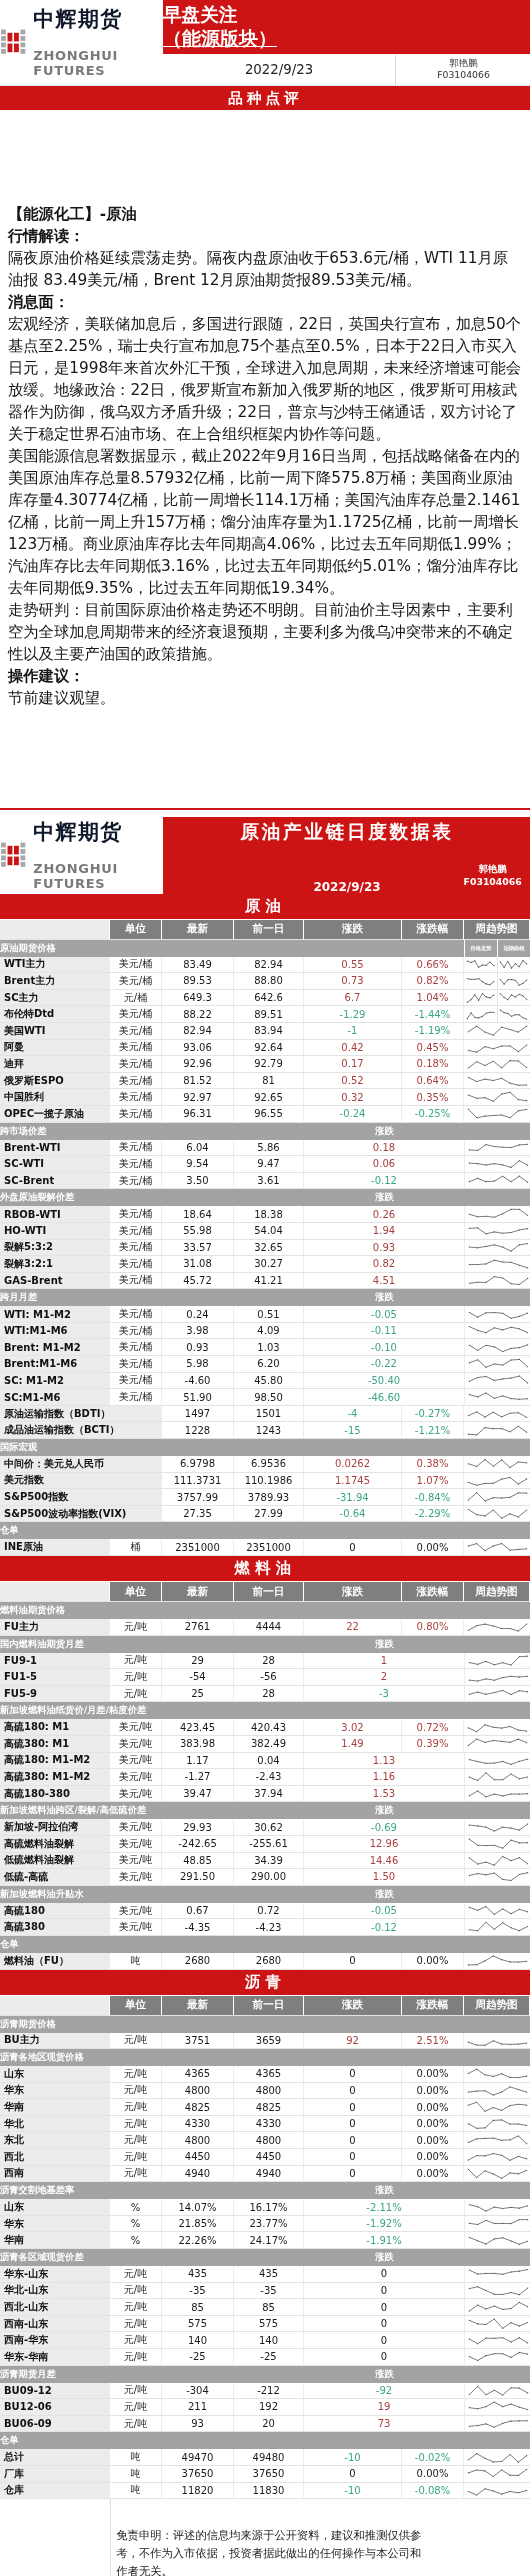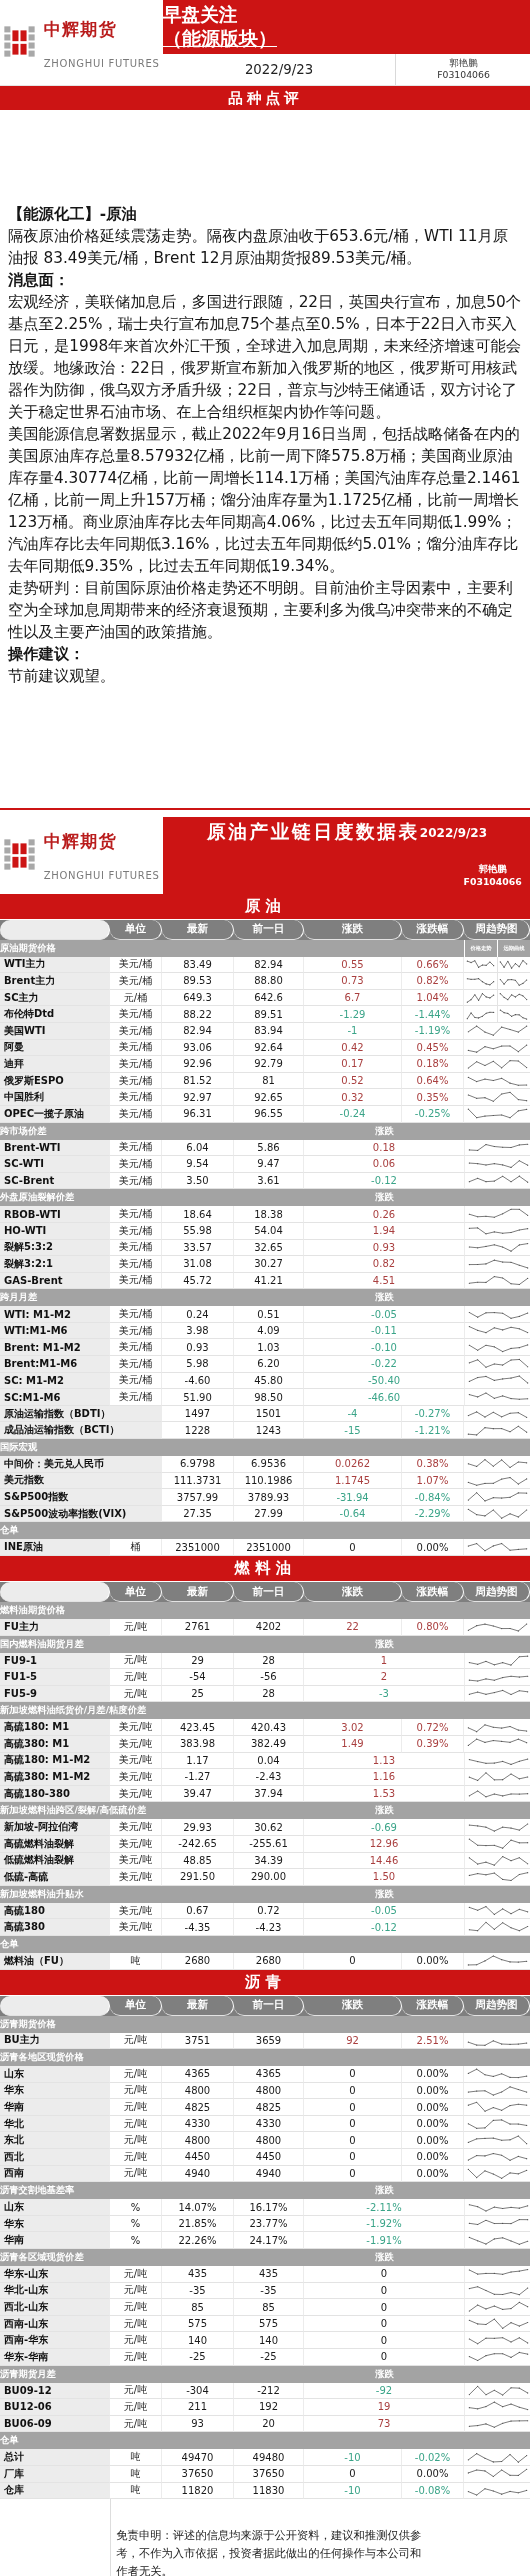--- a/index.html
+++ b/index.html
@@ -3,49 +3,49 @@
 <meta charset="utf-8">
 <title>report</title>
 <style>
   html,body{margin:0;padding:0;background:#ffffff;}
   body{width:531px;font-family:"DejaVu Sans","Liberation Sans",sans-serif;color:#1a1a1a;}
   .page{width:531px;position:relative;}
 
   
   .hdr1{display:flex;height:85px;border-bottom:0.7px solid #e5e5e5;}
   .logo-cell{width:163px;box-sizing:border-box;display:flex;align-items:center;justify-content:center;background:#fff;gap:5.3px;}
-  .logo-text .cn{font-size:17px;font-weight:bold;color:#b91c1c;letter-spacing:1.3px;line-height:24px;}
-  .logo-text .en{font-size:10px;font-weight:normal;color:#7a7a7a;letter-spacing:0.7px;margin-top:17px;}
+  .logo-text .cn{font-size:21px;font-weight:bold;color:#0f172a;letter-spacing:1.3px;line-height:24px;}
+  .logo-text .en{font-size:13px;font-weight:bold;color:#7a7a7a;letter-spacing:0.7px;margin-top:17px;}
   .hdr1-right{flex:1;display:flex;flex-direction:column;}
   .red-banner{height:54px;background:var(--brand-red,#cc1414);color:#fff;display:flex;flex-direction:column;align-items:flex-start;justify-content:center;font-weight:bold;}
   .red-banner .l1{font-size:18.6px;line-height:22.6px;}
   .red-banner .l2{font-size:19px;line-height:24px;text-decoration:underline;}
   .date-row{height:30.5px;display:flex;}
   .date-cell{width:232px;display:flex;align-items:center;justify-content:center;font-size:13.3px;color:#222;}
   .analyst-cell{flex:1;border-left:0.7px solid #d9d9d9;display:flex;flex-direction:column;align-items:center;justify-content:center;font-size:9.3px;color:#333;line-height:12px;}
 
   
   .section-bar{height:24px;background:var(--brand-red,#cc1414);color:#fff;display:flex;align-items:center;justify-content:center;font-size:14.6px;font-weight:bold;letter-spacing:4px;}
 
   
   .article{height:698px;box-sizing:border-box;padding:93px 8px 0 8px;font-size:15.3px;line-height:22px;color:#161616;overflow:hidden;}
   .article .lead{font-weight:bold;}
 
   
   .hdr2{border-top:2.7px solid var(--brand-red,#cc1414);padding-top:6.6px;}
   .hdr2-main{display:flex;height:77px;}
-  .hdr2-red{flex:1;background:var(--brand-red,#cc1414);color:#fff;position:relative;display:flex;flex-direction:row;justify-content:center;}
+  .hdr2-red{flex:1;background:var(--brand-red,#cc1414);color:#fff;position:relative;display:flex;flex-direction:column;justify-content:space-between;}
   .hdr2-title{text-align:center;font-size:18.6px;font-weight:bold;letter-spacing:2.7px;margin-top:2.7px;}
   .hdr2-date{text-align:center;font-size:12px;font-weight:bold;margin-top:9.3px;}
   .hdr2-analyst{position:absolute;right:9.3px;bottom:5.3px;text-align:center;font-size:9.3px;font-weight:bold;line-height:12.6px;}
 
   
   .tbl-red-bar{height:25px;background:var(--brand-red,#cc1414);color:#fff;font-size:15.3px;font-weight:bold;letter-spacing:5.3px;display:flex;align-items:center;justify-content:center;border-bottom:1.3px solid #fff;}
   .col-hdr{display:flex;height:20px;background:var(--header-gray,#7f7f7f);}
-  .col-hdr .c{color:#fff;font-weight:bold;font-size:10.6px;border-right:0.7px solid #fff;border-radius:10px;}
+  .col-hdr .c{color:#fff;font-weight:bold;font-size:10.6px;border-right:0.7px solid #fff;}
   .sec-bar{position:relative;height:17px;background:var(--section-gray,#a3a3a3);color:#fff;font-size:9.3px;font-weight:bold;display:flex;align-items:center;box-sizing:border-box;}
   .sec-chg{position:absolute;left:304px;width:161px;text-align:center;}
   .sec-sub{position:absolute;right:0;top:0;height:100%;width:66px;display:flex;border-left:0.7px solid #fff;}
   .sec-sub-item{flex:1;display:flex;align-items:center;justify-content:center;font-size:5.3px;font-weight:bold;border-right:0.7px solid #fff;box-sizing:border-box;}
   .row{display:flex;height:16.6px;font-size:10px;background:#fff;}
   .c{display:flex;align-items:center;justify-content:center;box-sizing:border-box;border-right:0.7px solid #ececec;border-bottom:0.7px solid #e3e3e3;white-space:nowrap;overflow:hidden;}
   .c-name{width:110px;background:#ececec;justify-content:flex-start;padding-left:4px;font-weight:bold;color:#111;}
   .c-name-wide{width:162px;}
   .c-unit{width:52px;}
   .c-latest{width:72px;}
@@ -105,20 +105,21 @@
           <div>F03104066</div>
         </div>
       </div>
     </div>
   </div>
 
   <div class="section-bar">品种点评</div>
 
   <div class="article">
     <div class="lead">【能源化工】-原油</div>
+    <div class="lead">行情解读：</div>
     <div>隔夜原油价格延续震荡走势。隔夜内盘原油收于653.6元/桶，WTI 11月原油报 83.49美元/桶，Brent 12月原油期货报89.53美元/桶。</div>
     <div class="lead">消息面：</div>
     <div>宏观经济，美联储加息后，多国进行跟随，22日，英国央行宣布，加息50个基点至2.25%，瑞士央行宣布加息75个基点至0.5%，日本于22日入市买入日元，是1998年来首次外汇干预，全球进入加息周期，未来经济增速可能会放缓。地缘政治：22日，俄罗斯宣布新加入俄罗斯的地区，俄罗斯可用核武器作为防御，俄乌双方矛盾升级；22日，普京与沙特王储通话，双方讨论了关于稳定世界石油市场、在上合组织框架内协作等问题。</div>
     <div>美国能源信息署数据显示，截止2022年9月16日当周，包括战略储备在内的美国原油库存总量8.57932亿桶，比前一周下降575.8万桶；美国商业原油库存量4.30774亿桶，比前一周增长114.1万桶；美国汽油库存总量2.1461亿桶，比前一周上升157万桶；馏分油库存量为1.1725亿桶，比前一周增长123万桶。商业原油库存比去年同期高4.06%，比过去五年同期低1.99%；汽油库存比去年同期低3.16%，比过去五年同期低约5.01%；馏分油库存比去年同期低9.35%，比过去五年同期低19.34%。</div>
     <div>走势研判：目前国际原油价格走势还不明朗。目前油价主导因素中，主要利空为全球加息周期带来的经济衰退预期，主要利多为俄乌冲突带来的不确定性以及主要产油国的政策措施。</div>
     <div class="lead">操作建议：</div>
     <div>节前建议观望。</div>
   </div>
 
   <div class="hdr2">
@@ -886,21 +887,21 @@
           <div class="c c-pct">涨跌幅</div>
           <div class="c c-trend">周趋势图</div>
         </div>
         <div class="sec-bar">
           <span class="sec-label">燃料油期货价格</span>
         </div>
         <div class="row">
           <div class="c c-name">FU主力</div>
           <div class="c c-unit">元/吨</div>
           <div class="c c-latest">2761</div>
-          <div class="c c-prev">4202</div>
+          <div class="c c-prev">4444</div>
           <div class="c c-chg up">22</div>
           <div class="c c-pct up">0.80%</div>
           <div class="c c-trend">
             <svg width="61" height="13.3" viewBox="0 0 92 20">
               <polyline points="2.0,15.5 14.6,8.6 27.1,6.2 39.7,9.0 52.3,12.9 64.9,12.8 77.4,16.5 90.0,6.1" fill="none" stroke="#4a4a4a" stroke-width="1.1"></polyline>
               <circle cx="2.0" cy="15.5" r="0.9" fill="#4a4a4a"></circle>
               <circle cx="14.6" cy="8.6" r="0.9" fill="#4a4a4a"></circle>
               <circle cx="27.1" cy="6.2" r="0.9" fill="#4a4a4a"></circle>
               <circle cx="39.7" cy="9.0" r="0.9" fill="#4a4a4a"></circle>
               <circle cx="52.3" cy="12.9" r="0.9" fill="#4a4a4a"></circle>

